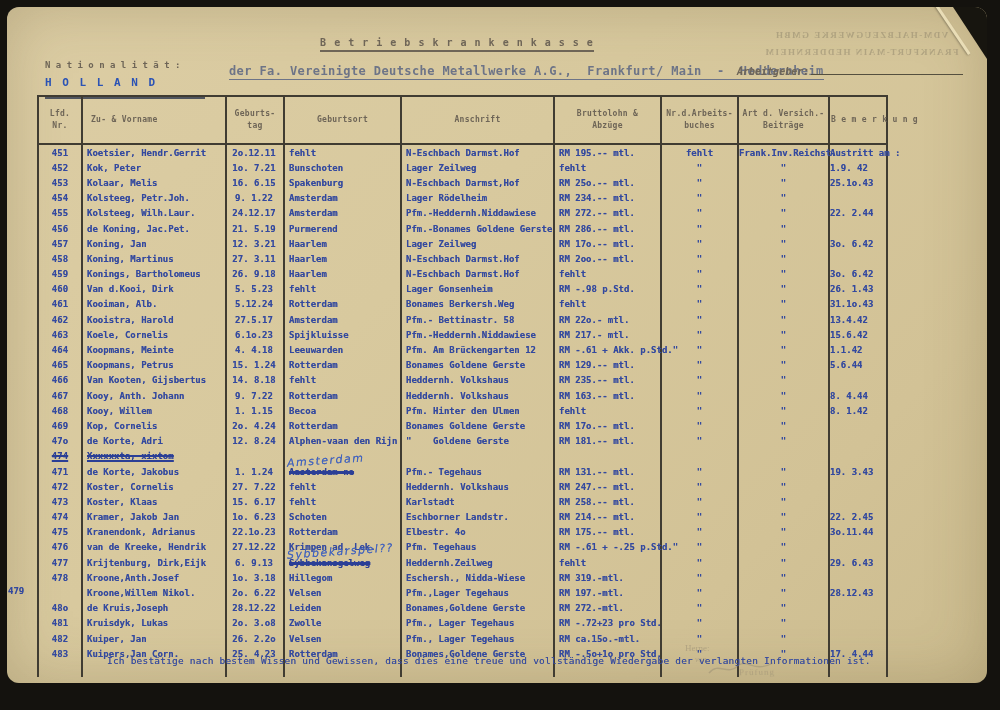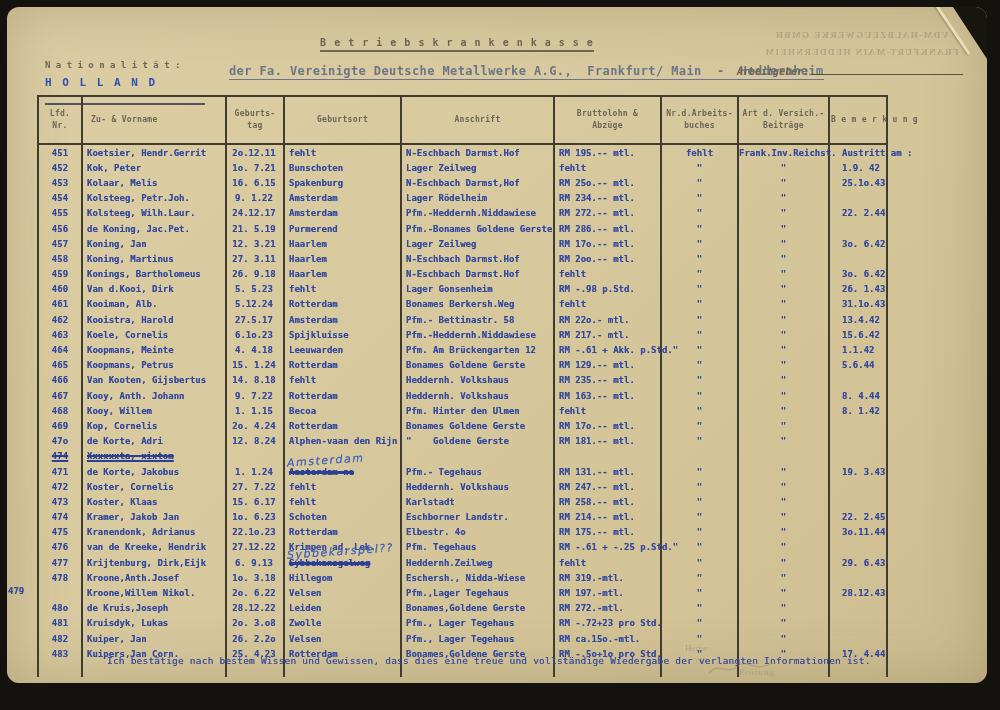--- a/index.html
+++ b/index.html
@@ -28,21 +28,21 @@
     font-size:10px; font-weight:bold; color:#6e6557; letter-spacing:1px;
   }
   .title span { border-bottom:2px solid #6e6557; padding-bottom:2px; }
   .subtitle {
     position:absolute; left:222px; top:57px;
     font-size:12px; font-weight:bold; color:#6d7487; letter-spacing:.4px;
     border-bottom:1.5px solid #6d7487; padding-bottom:1px; white-space:pre;
   }
   .nat-label { position:absolute; left:38px; top:53px; font-size:9px; font-weight:bold; color:#6e6557; }
   .nat-value { position:absolute; left:38px; top:69px; width:160px; font-size:11px; font-weight:bold;
-    color:#2b53b5; letter-spacing:2px; border-bottom:2px solid #50555e; padding-bottom:14px; }
+    color:#2b53b5; letter-spacing:2px; border-bottom:2px solid #50555e; padding-bottom:8px; }
   .employer { position:absolute; left:730px; top:58px; font-size:10px; font-weight:bold; color:#6e6557; white-space:nowrap;font-style:italic; }
   .employer .rule { display:inline-block; width:152px; border-bottom:1.5px solid #55503f; height:9px; margin-left:2px; }
   .stamp-top {
     position:absolute; right:28px; top:20px; text-align:center;
     transform:scaleX(-1); opacity:.55;
     font-family:"Liberation Serif", serif; font-weight:bold; font-size:9px;
     letter-spacing:1.5px; color:#958a6f; line-height:1.9; white-space:nowrap;
     filter:blur(.3px);
   }
 
@@ -64,21 +64,21 @@
   tbody td {
     height:15.2px; padding:0 0 0 4px; vertical-align:middle;
     border-right:2px solid #403c32;
     font-size:9px; font-weight:bold; color:#33499f;
     white-space:pre; overflow:visible;
     text-shadow:0 0 .5px rgba(51,73,159,.6);
   }
   td.c-nr   { text-align:center; padding:0; }
   td.c-dob  { text-align:center; padding-right:6px; }
   td.c-book , td.c-insur { text-align:center; padding:0; }
-  td.c-remark { padding-left:12px; }
+  td.c-remark { padding-left:0; }
   td.rel { position:relative; }
   .struck-text { text-decoration:underline line-through; text-decoration-thickness:2px; color:#2b3f96; }
   .struck { text-decoration:line-through; text-decoration-thickness:3px; color:#2b3f96; }
   .hand {
     position:absolute; top:-10px; left:2px;
     font-family:"DejaVu Sans", sans-serif; font-style:italic; font-weight:normal;
     font-size:11px; color:#3e63c4; letter-spacing:1.5px;
     transform:rotate(-4deg); white-space:nowrap;
   }
   .outdent-num { position:absolute; left:-31px; top:1px; }

